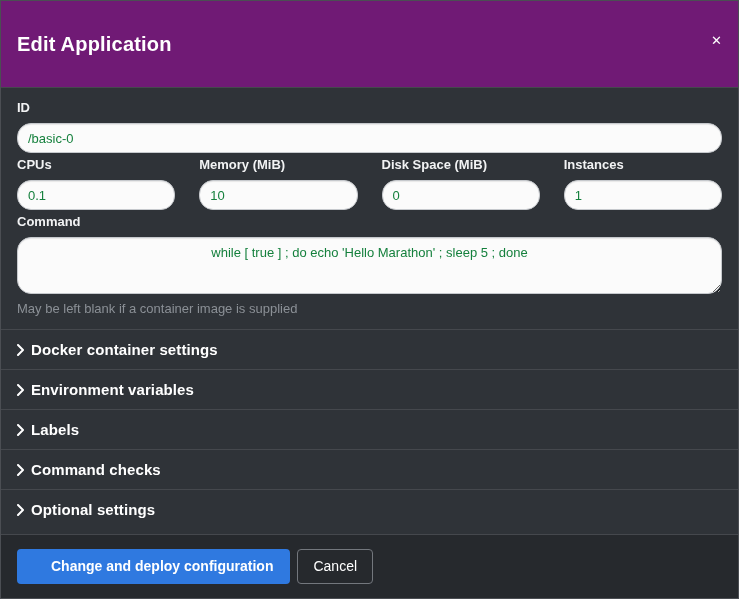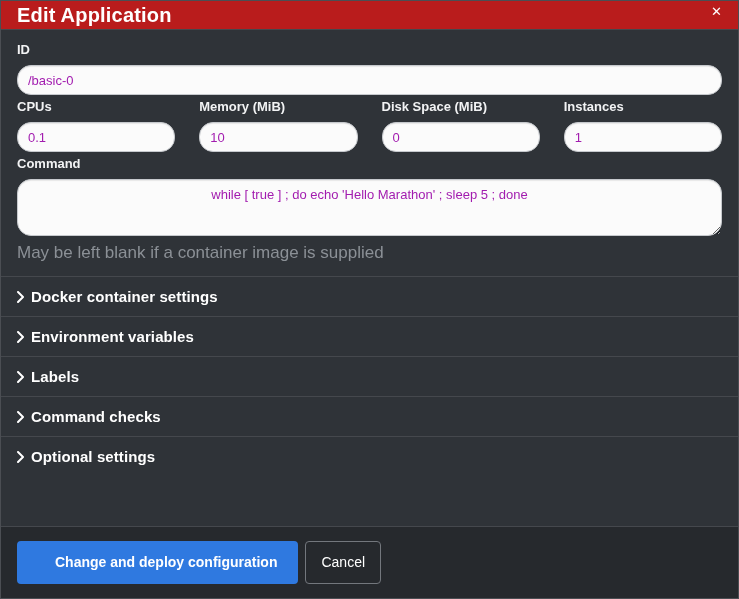--- a/index.html
+++ b/index.html
@@ -12,22 +12,22 @@
     width: 739px;
     height: 599px;
     background: #2f3338;
     border: 1px solid #4b4e53;
     display: flex;
     flex-direction: column;
     color: #ffffff;
     overflow: hidden;
   }
   .modal-header {
-    background: #b91c1c;
-    padding: 2px 16px;
+    background: #701a75;
+    padding: 31px 16px;
     display: flex;
     justify-content: space-between;
     align-items: flex-start;
     border-bottom: 1px solid #45484d;
     flex: 0 0 auto;
   }
   .modal-title {
     font-size: 20px;
     font-weight: 600;
     line-height: 24px;
@@ -56,40 +56,40 @@
     color: #f2f3f4;
     margin-bottom: 8px;
   }
   .text-input {
     width: 100%;
     background: #fbfbfb;
     border: 1px solid #c6c9cd;
     border-radius: 14px;
     padding: 6px 10px;
     font-size: 13px;
-    color: #a21caf;
+    color: #15803d;
     font-family: "Liberation Sans", sans-serif;
     box-shadow: inset 0 1px 1px rgba(0,0,0,.08);
   }
   input.text-input { height: 30px; }
   .grid-4 {
     display: grid;
     grid-template-columns: repeat(4, 1fr);
     column-gap: 24px;
   }
   .command-textarea {
     display: block;
     height: 57px;
     resize: vertical;
     line-height: 17px;
     text-align: center;
   }
   .help-text {
     color: #8b9096;
-    font-size: 17px;
+    font-size: 13px;
     margin: 7px 0 13px;
   }
   .divider {
     height: 1px;
     background: #45484d;
     margin: 0 -16px;
   }
   .section-row {
     display: flex;
     align-items: center;
@@ -119,21 +119,21 @@
   .btn {
     border-radius: 4px;
     padding: 7px 15px;
     font-size: 14px;
     line-height: 17px;
     cursor: pointer;
     font-family: "Liberation Sans", sans-serif;
   }
   .btn-primary {
     background: #2f79e0;
-    border: 6px solid #bef264;
+    border: 2px solid #bef264;
     color: #ffffff;
     font-weight: 600;
     padding-left: 32px;
   }
   .btn-default {
     background: transparent;
     border: 1px solid #73777d;
     color: #ffffff;
     font-weight: 400;
   }

